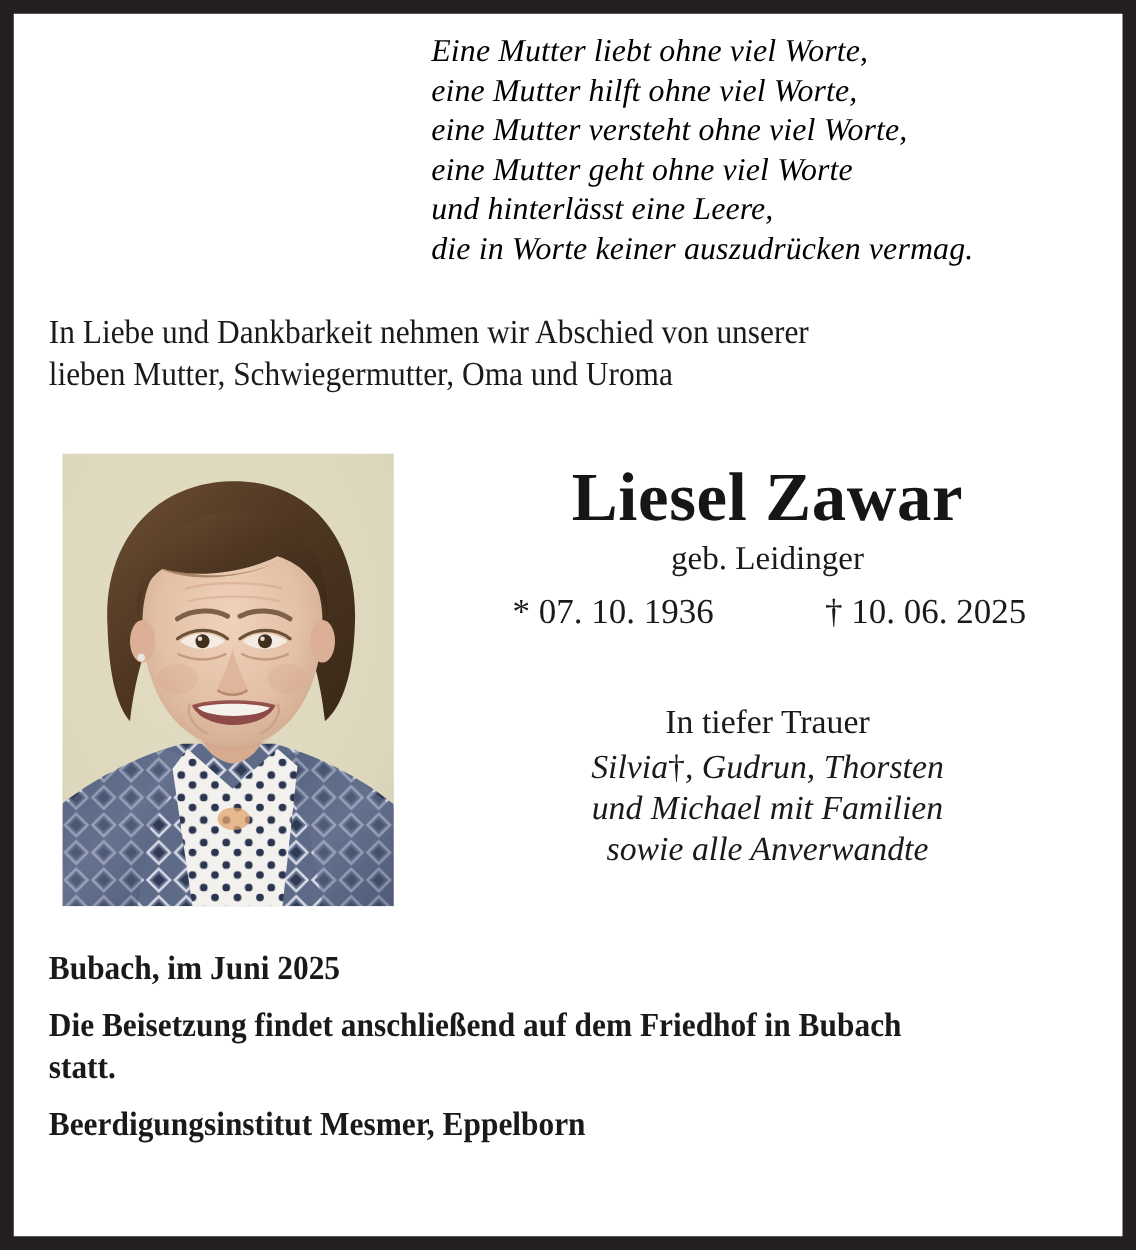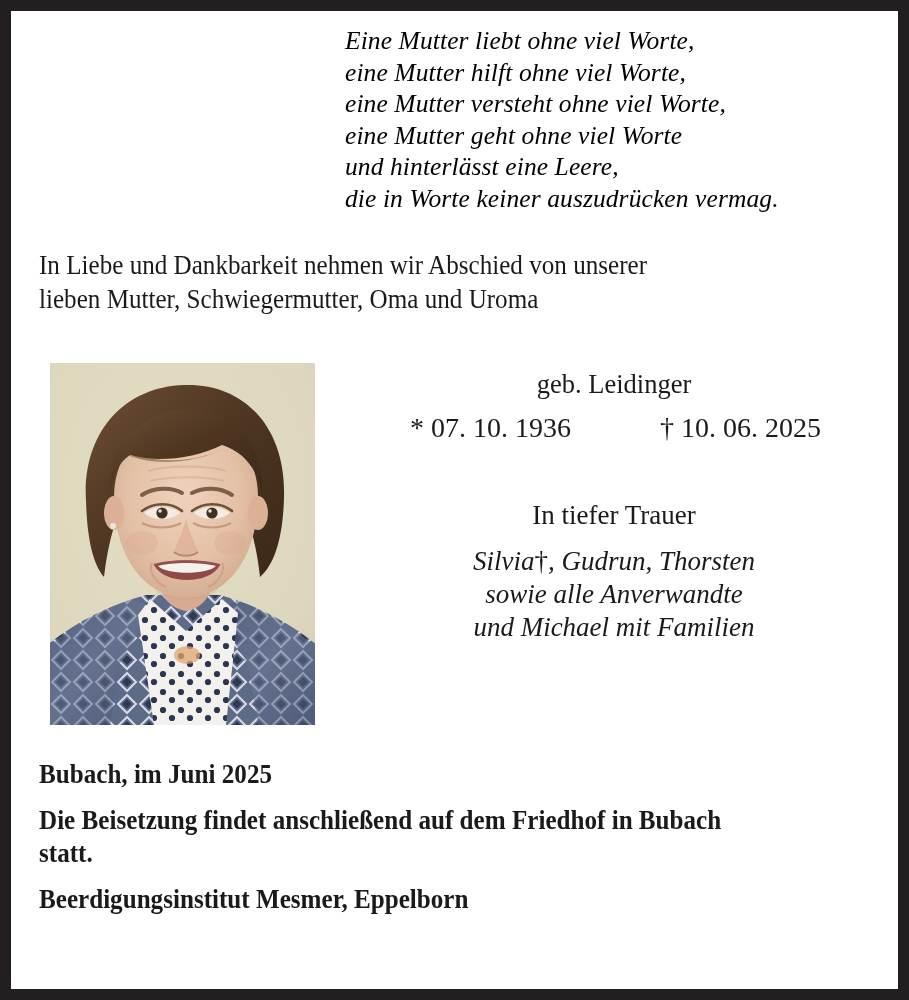--- a/index.html
+++ b/index.html
@@ -130,21 +130,21 @@
     color: #1a1a1a;
   }
   .mourn-line {
     font-family: "Liberation Serif", "DejaVu Serif", serif;
     font-style: italic;
     font-size: 27px;
     line-height: 33px;
     color: #1a1a1a;
     white-space: nowrap;
   }
-  .mourn-line.first { margin-top: 13px; }
+  .mourn-line.first { margin-top: 3px; }
   .dagger-upright { font-style: normal; }
 
   
   .footer {
     position: absolute;
     left: 28px;
     top: 747px;
     width: 835px;
   }
   .foot-block { margin-bottom: 13px; font-weight: bold; }
@@ -274,30 +274,31 @@
           <ellipse cx="92" cy="180" rx="16" ry="12" fill="#d9a88e" opacity="0.35"></ellipse>
           <ellipse cx="180" cy="180" rx="16" ry="12" fill="#d9a88e" opacity="0.35"></ellipse>
 
           <path d="M98 108 C118 102 156 102 176 108" stroke="#cfa085" stroke-width="1.8" fill="none" opacity="0.5"></path>
           <path d="M100 118 C120 113 154 113 174 118" stroke="#cfa085" stroke-width="1.8" fill="none" opacity="0.45"></path>
         </g>
       </svg>
     </div>
 
     <div class="namecol">
+      <div class="deceased-name">Liesel Zawar</div>
       <div class="maiden-name">geb. Leidinger</div>
       <div class="dates">
         <span class="date-birth">* 07. 10. 1936</span>
         <span class="date-death">† 10. 06. 2025</span>
       </div>
 
       <div class="mourn-head">In tiefer Trauer</div>
       <div class="mourn-line first"><span>Silvia</span><span class="dagger-upright">†</span><span>, Gudrun, Thorsten</span></div>
+      <div class="mourn-line">und Michael mit Familien</div>
       <div class="mourn-line">sowie alle Anverwandte</div>
-      <div class="mourn-line">und Michael mit Familien</div>
     </div>
 
     <div class="footer">
       <div class="foot-block">
         <div class="foot-line">Bubach, im Juni 2025</div>
       </div>
       <div class="foot-block">
         <div class="foot-line">Die Beisetzung findet anschließend auf dem Friedhof in Bubach</div>
         <div class="foot-line">statt.</div>
       </div>

